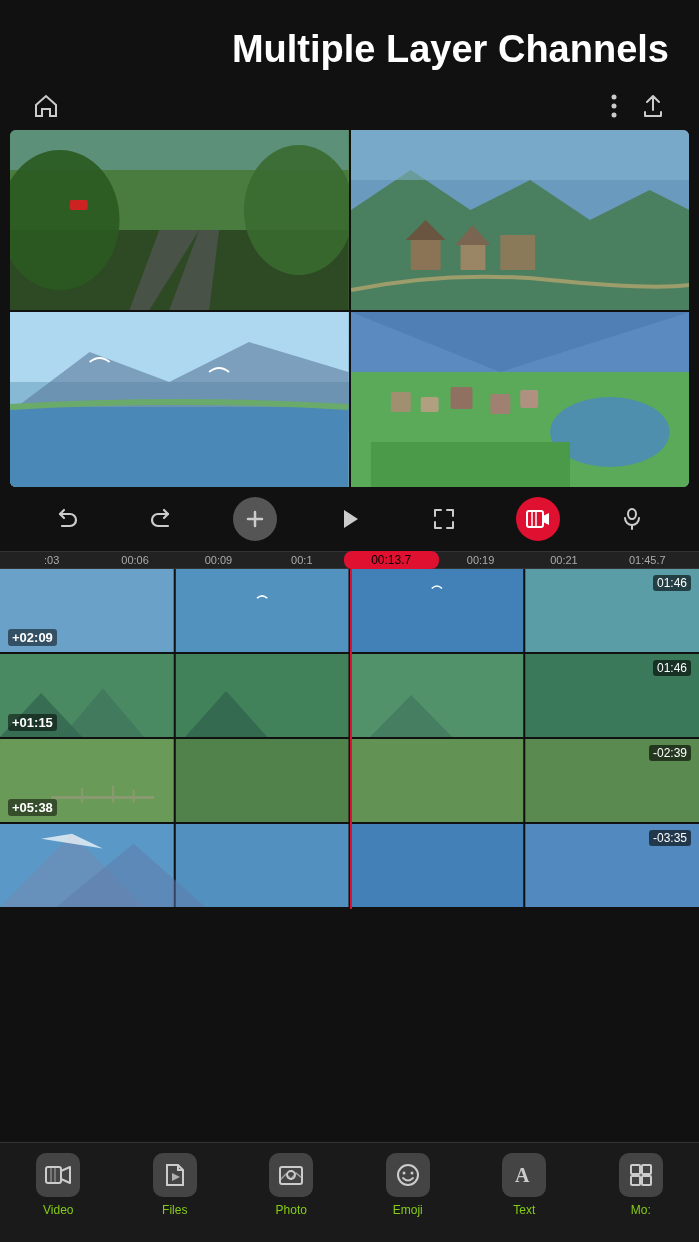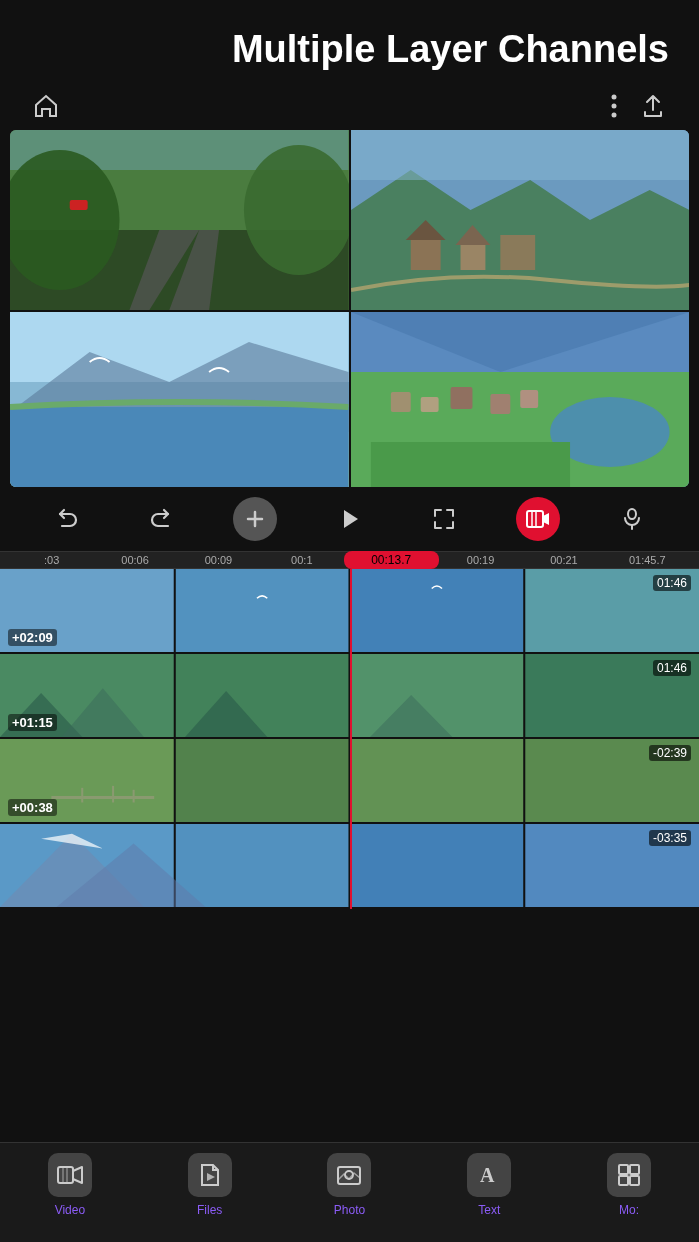--- a/index.html
+++ b/index.html
@@ -186,21 +186,21 @@
       height: 44px;
       background: #444;
       border-radius: 10px;
       display: flex;
       align-items: center;
       justify-content: center;
       font-size: 22px;
     }
     .tool-label {
       font-size: 12px;
-      color: #8b5cf6;
+      color: #84cc16;
     }
 
     .tracks-wrapper {
       position: relative;
       height: 340px;
     }
 
     
     .ruler-area {
       position: relative;
@@ -455,21 +455,21 @@
           <rect x="510" width="170" height="85" fill="#5a8a50" opacity="0.5"></rect>
           <line x1="170" y1="0" x2="170" y2="85" stroke="#111" stroke-width="2"></line>
           <line x1="340" y1="0" x2="340" y2="85" stroke="#111" stroke-width="2"></line>
           <line x1="510" y1="0" x2="510" y2="85" stroke="#111" stroke-width="2"></line>
 
           <path d="M50,60 L150,60" stroke="#8a9a70" stroke-width="3"></path>
           <line x1="80" y1="50" x2="80" y2="65" stroke="#8a9a70" stroke-width="2"></line>
           <line x1="110" y1="48" x2="110" y2="65" stroke="#8a9a70" stroke-width="2"></line>
           <line x1="130" y1="52" x2="130" y2="65" stroke="#8a9a70" stroke-width="2"></line>
         </svg>
-        <span class="track-label">+00:38</span>
+        <span class="track-label">+05:38</span>
         <span class="track-duration">-02:39</span>
       </div>
     </div>
 
     <div class="track" style="height:85px;">
       <div style="width:100%;height:100%;position:relative;" class="t4">
         <svg width="100%" height="100%" viewBox="0 0 680 85" preserveAspectRatio="none">
           <rect width="680" height="85" fill="#4a88bf"></rect>
           <rect width="170" height="85" fill="#6aaad0" opacity="0.5"></rect>
           <rect x="170" width="170" height="85" fill="#5a9ac0" opacity="0.5"></rect>
@@ -522,20 +522,31 @@
     <div class="tool-icon">
       <svg width="26" height="26" viewBox="0 0 26 26" fill="none">
         <rect x="2" y="5" width="22" height="17" rx="2" stroke="#ccc" stroke-width="2" fill="none"></rect>
         <circle cx="13" cy="13" r="4" stroke="#ccc" stroke-width="1.8" fill="none"></circle>
         <path d="M2,18 L8,12 L13,17 L18,11 L24,16" stroke="#ccc" stroke-width="1.5" fill="none" opacity="0.7"></path>
       </svg>
     </div>
     <span class="tool-label">Photo</span>
   </div>
 
+  <div class="tool-item">
+    <div class="tool-icon">
+      <svg width="26" height="26" viewBox="0 0 26 26" fill="none">
+        <circle cx="13" cy="13" r="10" stroke="#ccc" stroke-width="2" fill="none"></circle>
+        <circle cx="9" cy="11" r="1.5" fill="#ccc"></circle>
+        <circle cx="17" cy="11" r="1.5" fill="#ccc"></circle>
+        <path d="M8,16 Q13,21 18,16" stroke="#ccc" stroke-width="1.8" fill="none" stroke-linecap="round"></path>
+      </svg>
+    </div>
+    <span class="tool-label">Emoji</span>
+  </div>
 
   <div class="tool-item">
     <div class="tool-icon">
       <svg width="26" height="26" viewBox="0 0 26 26" fill="none">
         <text x="4" y="20" font-family="serif" font-size="20" font-weight="bold" fill="#ccc">A</text>
       </svg>
     </div>
     <span class="tool-label">Text</span>
   </div>
 

